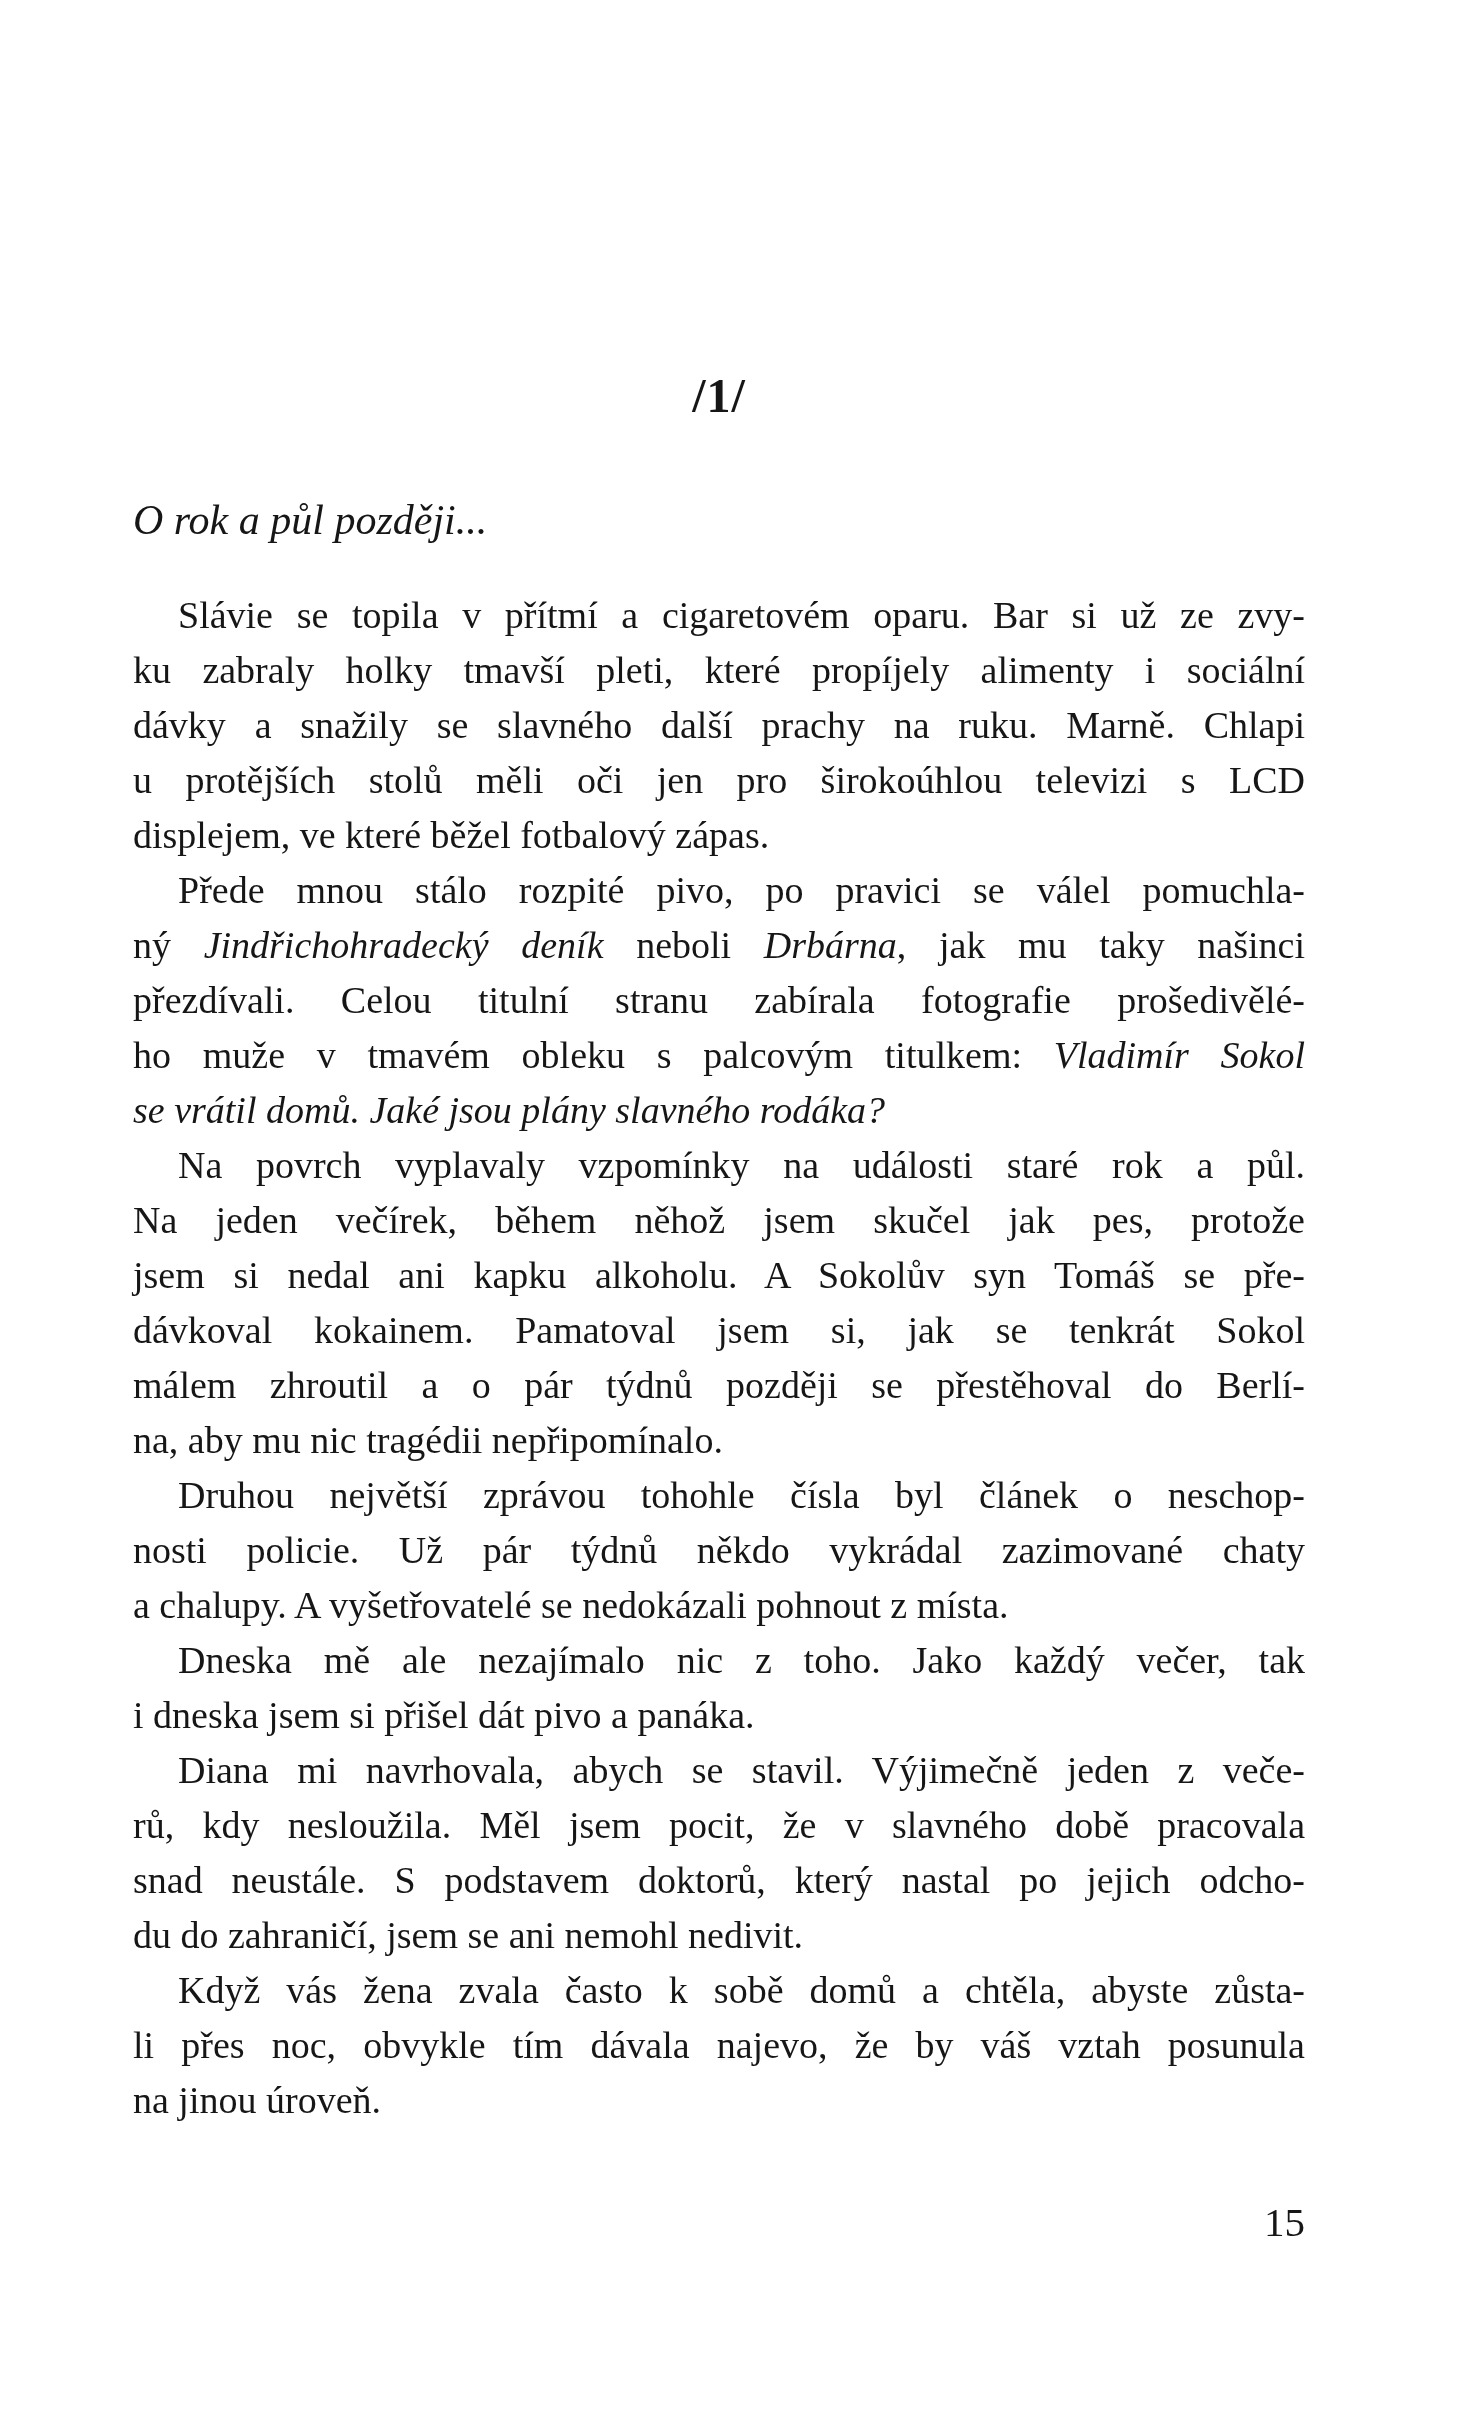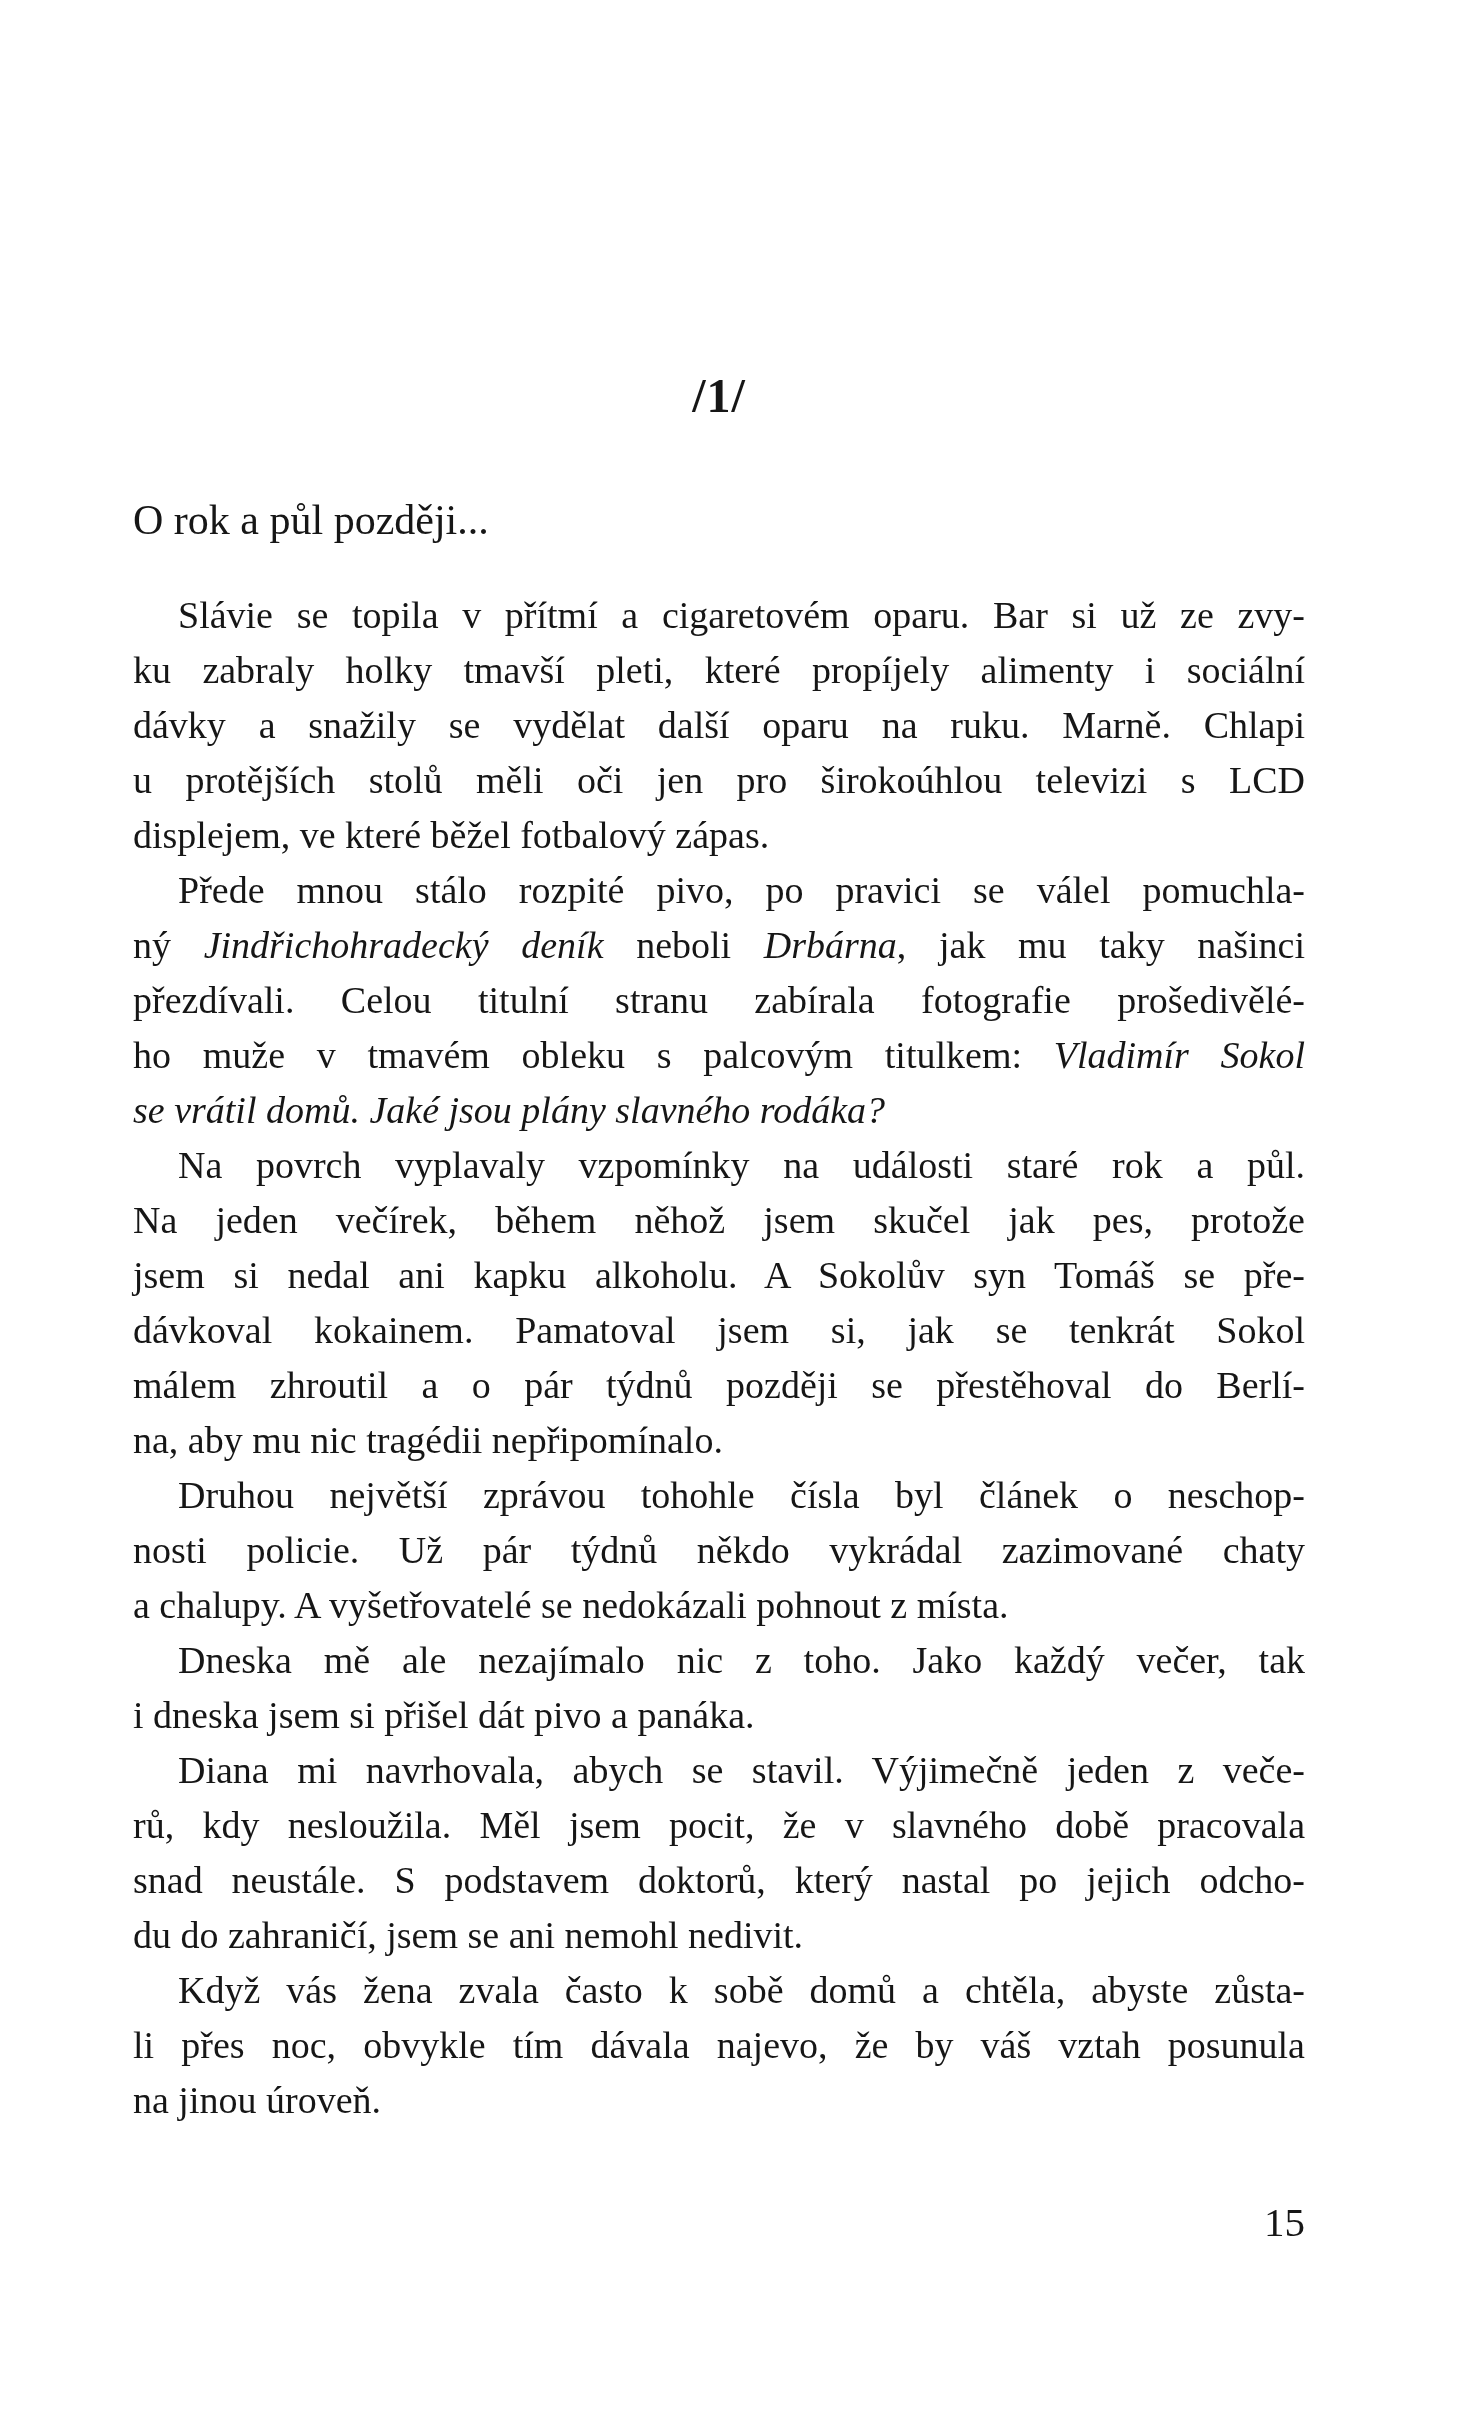--- a/index.html
+++ b/index.html
@@ -25,20 +25,21 @@
     font-size: 48px;
     font-weight: 700;
     letter-spacing: 1px;
   }
   .section-note {
     position: absolute;
     top: 496px;
     left: 133px;
     width: 1172px;
     font-size: 42px;
+    font-style: italic;
   }
   .body-text {
     position: absolute;
     top: 588px;
     left: 133px;
     width: 1172px;
     font-size: 38px;
     line-height: 55px;
   }
   .line {
@@ -67,21 +68,21 @@
 <body>
 
 <div class="book-page">
   <div class="chapter-number">/1/</div>
 
   <div class="section-note">O rok a půl později...</div>
 
   <div class="body-text">
       <div class="line indent just"><span>Slávie se topila v přítmí a cigaretovém oparu. Bar si už ze zvy-</span></div>
       <div class="line just"><span>ku zabraly holky tmavší pleti, které propíjely alimenty i sociální</span></div>
-      <div class="line just"><span>dávky a snažily se vydělat další oparu na ruku. Marně. Chlapi</span></div>
+      <div class="line just"><span>dávky a snažily se slavného další prachy na ruku. Marně. Chlapi</span></div>
       <div class="line just"><span>u protějších stolů měli oči jen pro širokoúhlou televizi s LCD</span></div>
       <div class="line"><span>displejem, ve které běžel fotbalový zápas.</span></div>
       <div class="line indent just"><span>Přede mnou stálo rozpité pivo, po pravici se válel pomuchla-</span></div>
       <div class="line just"><span>ný </span><span class="it">Jindřichohradecký deník</span><span> neboli </span><span class="it">Drbárna</span><span>, jak mu taky našinci</span></div>
       <div class="line just"><span>přezdívali. Celou titulní stranu zabírala fotografie prošedivělé-</span></div>
       <div class="line just"><span>ho muže v tmavém obleku s palcovým titulkem: </span><span class="it">Vladimír Sokol</span></div>
       <div class="line"><span class="it">se vrátil domů. Jaké jsou plány slavného rodáka?</span></div>
       <div class="line indent just"><span>Na povrch vyplavaly vzpomínky na události staré rok a půl.</span></div>
       <div class="line just"><span>Na jeden večírek, během něhož jsem skučel jak pes, protože</span></div>
       <div class="line just"><span>jsem si nedal ani kapku alkoholu. A Sokolův syn Tomáš se pře-</span></div>

